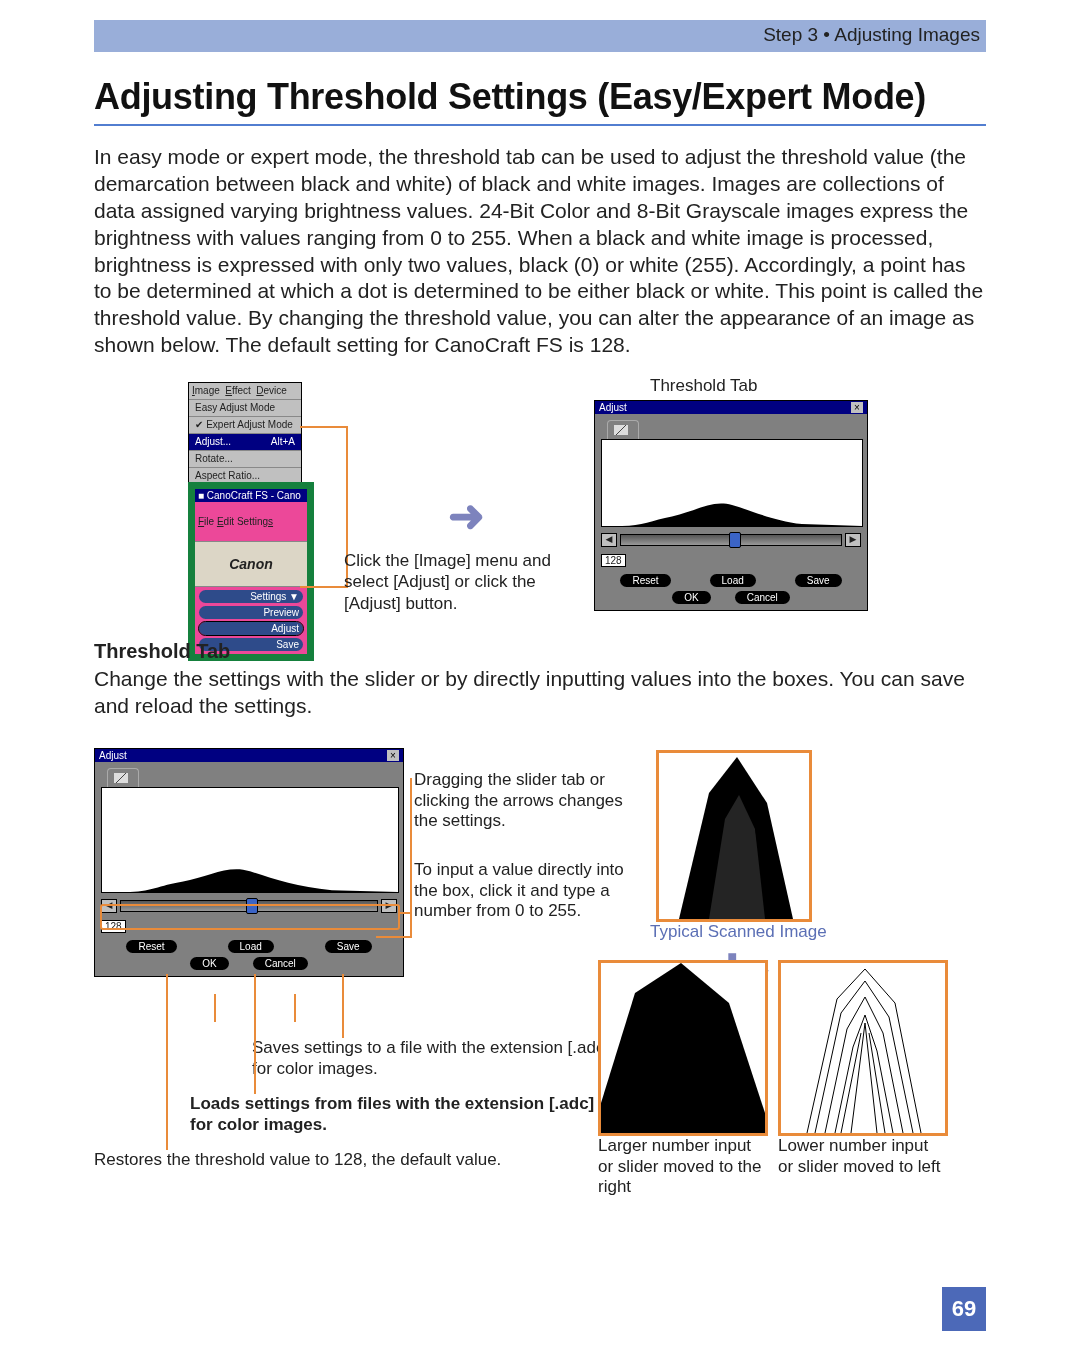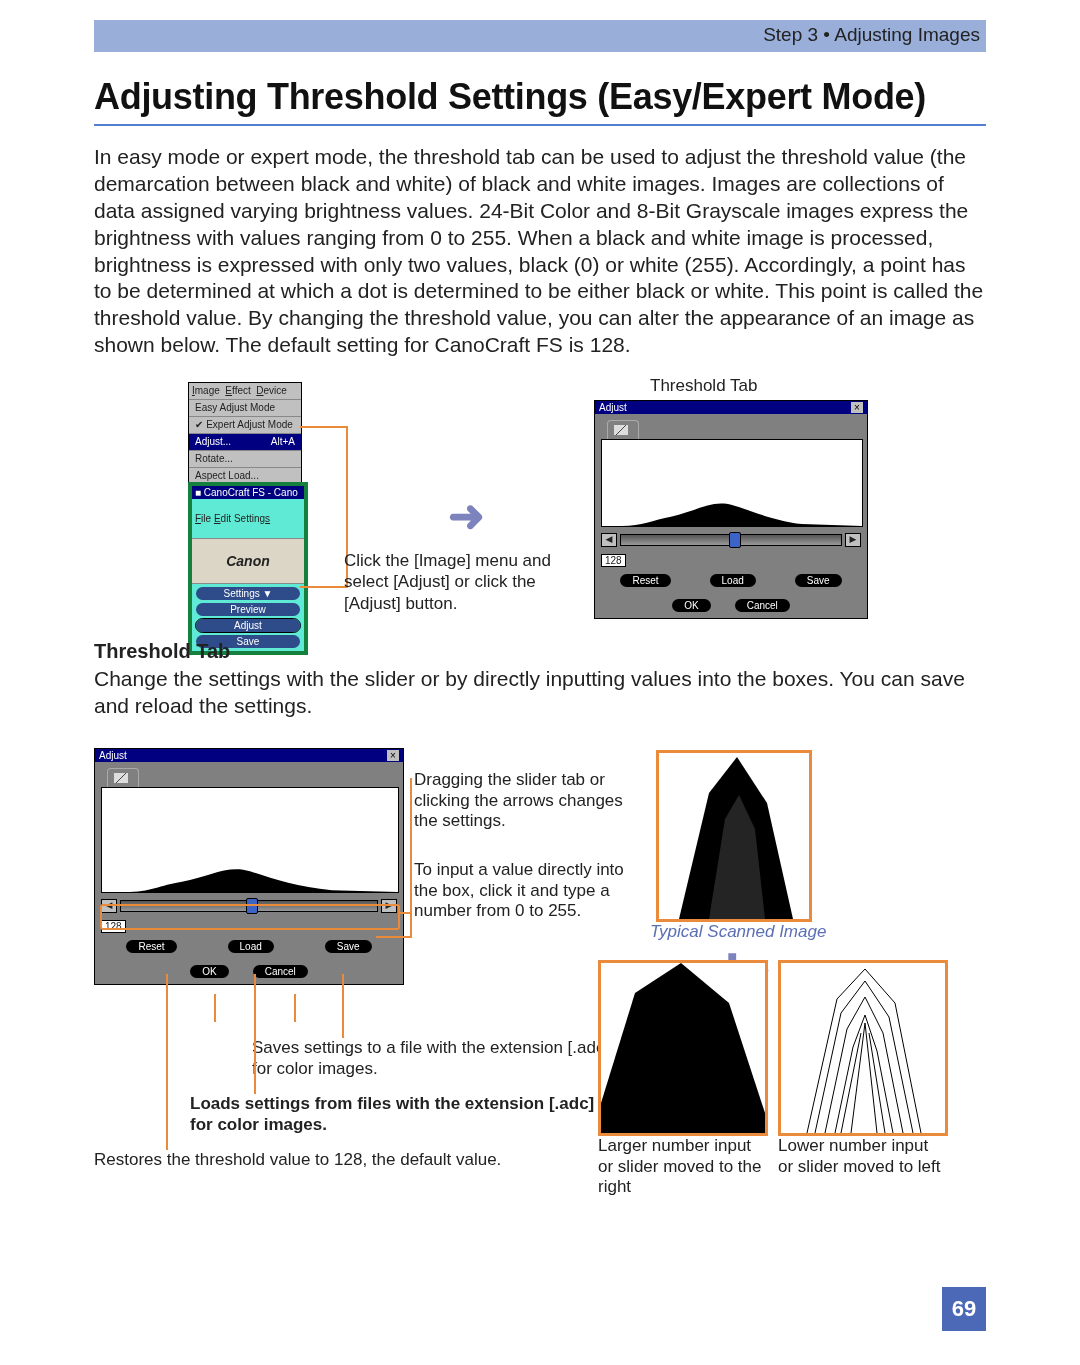--- a/index.html
+++ b/index.html
@@ -73,44 +73,44 @@
   .mini-menu .hdr { background:#c0c0c0; padding:1px 3px; }
   .mini-menu .hdr u { text-decoration: underline; }
   .mini-menu .row { padding:1px 6px; border-top:1px solid #888;}
   .mini-menu .row.sel { background:#000081; color:#fff;}
   .mini-menu .row.sel .kbd { float:right; }
   .mini-toolbar {
     position: absolute;
     top: 100px;
     left: 0;
     width: 112px;
-    border: 4px solid #15803d;
-    background: #5eead4;
+    border: 7px solid #15803d;
+    background: #ec4899;
     font-size: 10px;
   }
   .mini-toolbar .title { background:#000081; color:#fff; padding:1px 3px; }
   .mini-toolbar .menu { padding:14px 3px; }
   .mini-toolbar .logo {
     background:#dcd6c6;
     text-align:center;
     font-weight:bold;
     font-style:italic;
     font-size:14px;
     padding:14px 0;
     border-top:1px solid #888;
     border-bottom:1px solid #888;
   }
   .mini-toolbar .btns { padding:3px 4px; display:flex; flex-direction:column; gap:3px;}
   .mini-toolbar .btn {
     background:#2e4b8a;
     color:#fff;
     border-radius:9px;
     font-size:10px;
-    text-align:center;
-    padding:1px 16px;
+    text-align:right;
+    padding:1px 4px;
   }
   .mini-toolbar .btn.act { outline:1px solid #000; }
   .caption1 {
     position: absolute;
     top: 168px;
     left: 156px;
     width: 220px;
     font-size: 17px;
     line-height: 1.25;
   }
@@ -150,21 +150,21 @@
   }
   .arrow-btn {
     width:14px; height:12px; background:#c0c0c0; border:1px solid #000; font-size:9px; line-height:10px; text-align:center;
   }
   .valbox { margin-top:3px; }
   .valbox span {
     display:inline-block; background:#fff; border:1px solid #000; font-size:10px; padding:0 3px;
   }
   .pillrow { display:flex; justify-content:space-around; margin-top:6px; }
   .pill { background:#000; color:#fff; font-size:10px; border-radius:9px; padding:1px 12px; }
-  .pillrow2 { display:flex; justify-content:center; gap:24px; margin-top:12px;}
+  .pillrow2 { display:flex; justify-content:center; gap:24px; margin-top:4px;}
   .tabnotch {
     width:30px; height:18px; margin-left:6px;
     border:1px solid #aaa; border-bottom:none;
     border-top-left-radius:4px; border-top-right-radius:4px;
     background:#808080; position:relative;
   }
   .tabnotch::after{
     content:""; position:absolute; left:6px; top:4px;
     width:14px; height:10px;
     background:linear-gradient(-45deg,transparent 48%,#444 49%,#444 51%,transparent 52%),#ddd;
@@ -180,21 +180,21 @@
   .row2 {
     position:absolute; top: 742px; left:94px; right:94px; height:560px;
   }
   .callout {
     position:absolute; font-size:17px; line-height:1.22;
   }
   .imgbox {
     position:absolute; background:#fff; border:3px solid #e98b3a; overflow:hidden;
   }
   .typical-label {
-    position:absolute; top: 180px; left: 556px; font-size:17px; color:#5b6fb5;font-style:italic;
+    position:absolute; top: 180px; left: 556px; font-size:17px; color:#5b6fb5;
   }
   .larger-label, .lower-label {
     position:absolute; font-size:17px; line-height:1.22;
   }
 
   .page-num {
     position:absolute;
     right:94px;
     bottom:34px;
     width:44px; height:44px;
@@ -226,21 +226,21 @@
         <span><u>I</u>mage</span>&nbsp;
         <span><u>E</u>ffect</span>&nbsp;
         <span><u>D</u>evice</span>
       </div>
       <div class="row">Easy Adjust Mode</div>
       <div class="row">✔ <span>Expert Adjust Mode</span></div>
       <div class="row sel">
         <span>Adjust...</span><span class="kbd">Alt+A</span>
       </div>
       <div class="row">Rotate...</div>
-      <div class="row">Aspect Load...</div>
+      <div class="row">Aspect Ratio...</div>
     </div>
 
     <div class="mini-toolbar">
       <div class="title">■ <span>CanoCraft FS - Cano</span></div>
       <div class="menu">
         <span><u>F</u>ile</span>
         <span><u>E</u>dit</span>
         <span>Setting<u>s</u></span>
       </div>
       <div class="logo">Canon</div>

